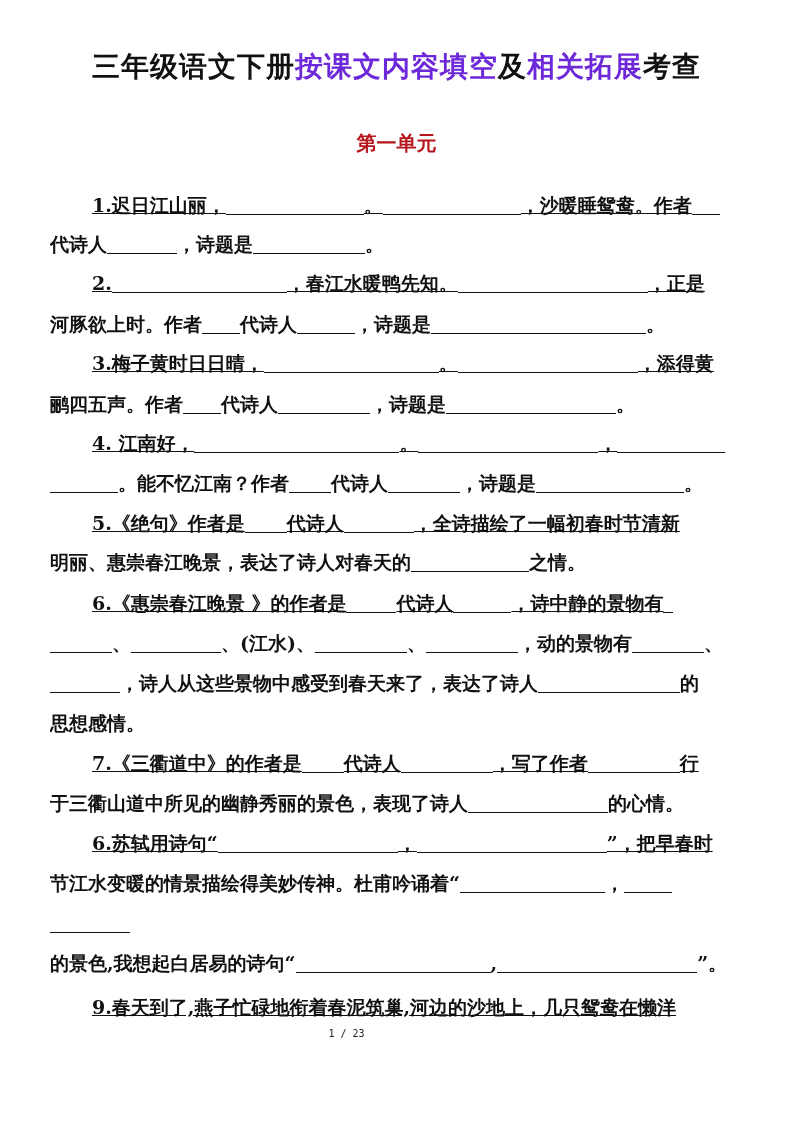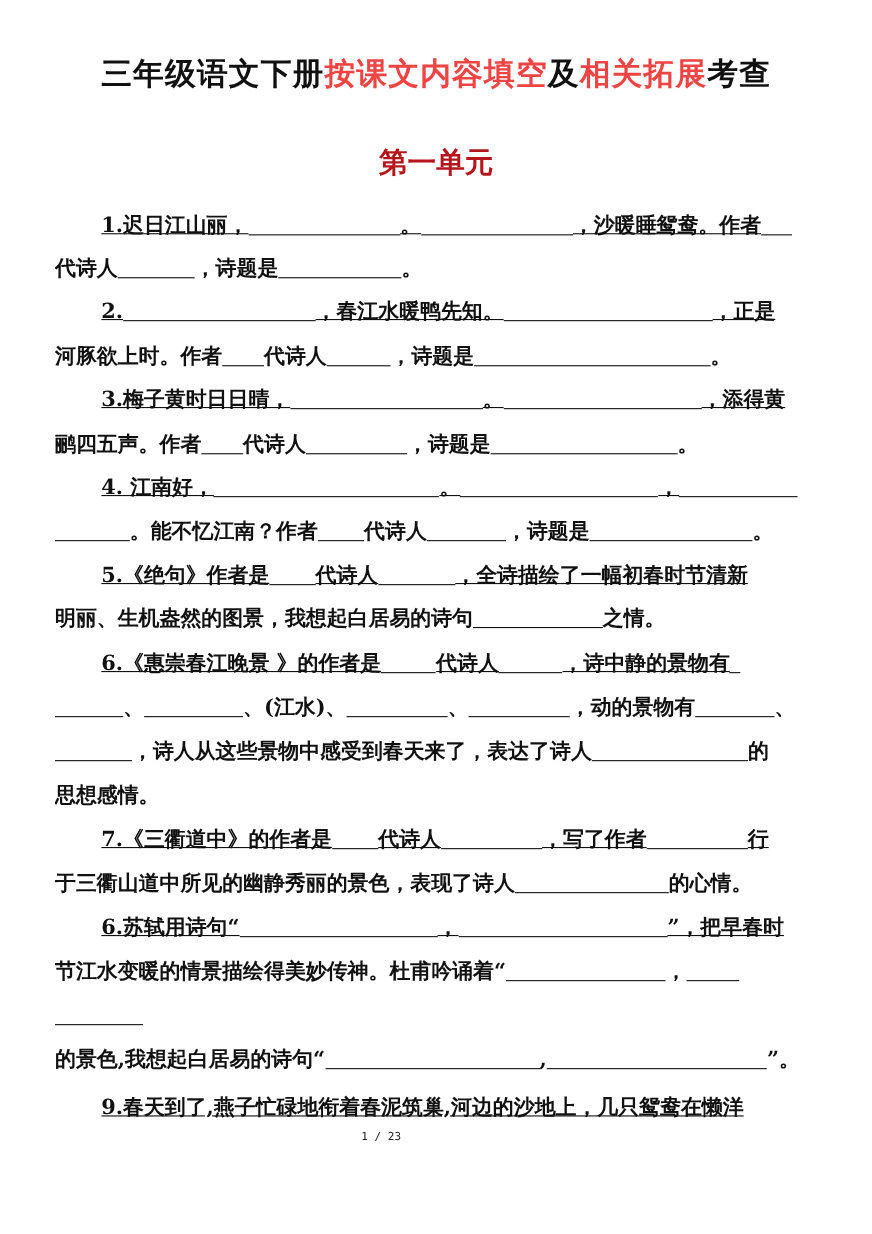--- a/index.html
+++ b/index.html
@@ -1,22 +1,22 @@
 <!DOCTYPE html>
 <html><head>
 <meta charset="utf-8">
 <style>
   html, body { margin: 0; padding: 0; background: #ffffff; }
   body { width: 793px; height: 1122px; position: relative; overflow: hidden;
          font-family: "DejaVu Serif", "Liberation Serif", serif; color: #111; }
   .title { position: absolute; left: 0; width: 793px; top: 48px; text-align: center;
            font-size: 28px; font-weight: bold; letter-spacing: 1px; white-space: nowrap; }
-  .title .red { color: #ef4444; }
+  .title .red { color: #6d28d9; }
   .subtitle { position: absolute; left: 0; width: 793px; top: 130px; text-align: center;
-              font-size: 26px; font-weight: bold; color: #b4161b; }
+              font-size: 20px; font-weight: bold; color: #b4161b; }
   .line { position: absolute; left: 50px; width: 694px; height: 30px; line-height: 30px;
           font-size: 19px; font-weight: bold; white-space: nowrap; overflow: hidden; }
   .line.indent { left: 92px; width: 652px; text-decoration: underline; }
   .blank { display: inline-block; border-bottom: 1.3px solid #111; height: 22px; vertical-align: -3px; }
   .page-num { position: absolute; left: 0; width: 693px; top: 1028px; text-align: center;
               font-size: 10px; font-family: "DejaVu Sans Mono", monospace; color: #222; }
 </style>
 </head>
 <body>
 
@@ -50,21 +50,21 @@
   <span>4. 江南好，</span><span class="blank" style="width:205px"></span><span>。</span><span class="blank" style="width:180px"></span><span>，</span><span class="blank" style="width:108px"></span>
 </div>
 <div class="line" style="top:468px">
   <span class="blank" style="width:68px"></span><span>。能不忆江南？作者</span><span class="blank" style="width:42px"></span><span>代诗人</span><span class="blank" style="width:72px"></span><span>，诗题是</span><span class="blank" style="width:148px"></span><span>。</span>
 </div>
 
 <div class="line indent" style="top:508px">
   <span>5.《绝句》作者是</span><span class="blank" style="width:42px"></span><span>代诗人</span><span class="blank" style="width:70px"></span><span>，全诗描绘了一幅初春时节清新</span>
 </div>
 <div class="line" style="top:547px">
-  <span>明丽、生机盎然的图景，我想起白居易的诗句</span><span class="blank" style="width:118px"></span><span>之情。</span>
+  <span>明丽、惠崇春江晚景，表达了诗人对春天的</span><span class="blank" style="width:118px"></span><span>之情。</span>
 </div>
 
 <div class="line indent" style="top:588px">
   <span>6.《惠崇春江晚景 》的作者是</span><span class="blank" style="width:50px"></span><span>代诗人</span><span class="blank" style="width:58px"></span><span>，诗中静的景物有</span><span class="blank" style="width:10px"></span>
 </div>
 <div class="line" style="top:628px">
   <span class="blank" style="width:62px"></span><span>、</span><span class="blank" style="width:90px"></span><span>、(江水)、</span><span class="blank" style="width:92px"></span><span>、</span><span class="blank" style="width:92px"></span><span>，动的景物有</span><span class="blank" style="width:72px"></span><span>、</span>
 </div>
 <div class="line" style="top:668px">
   <span class="blank" style="width:70px"></span><span>，诗人从这些景物中感受到春天来了，表达了诗人</span><span class="blank" style="width:142px"></span><span>的</span>

